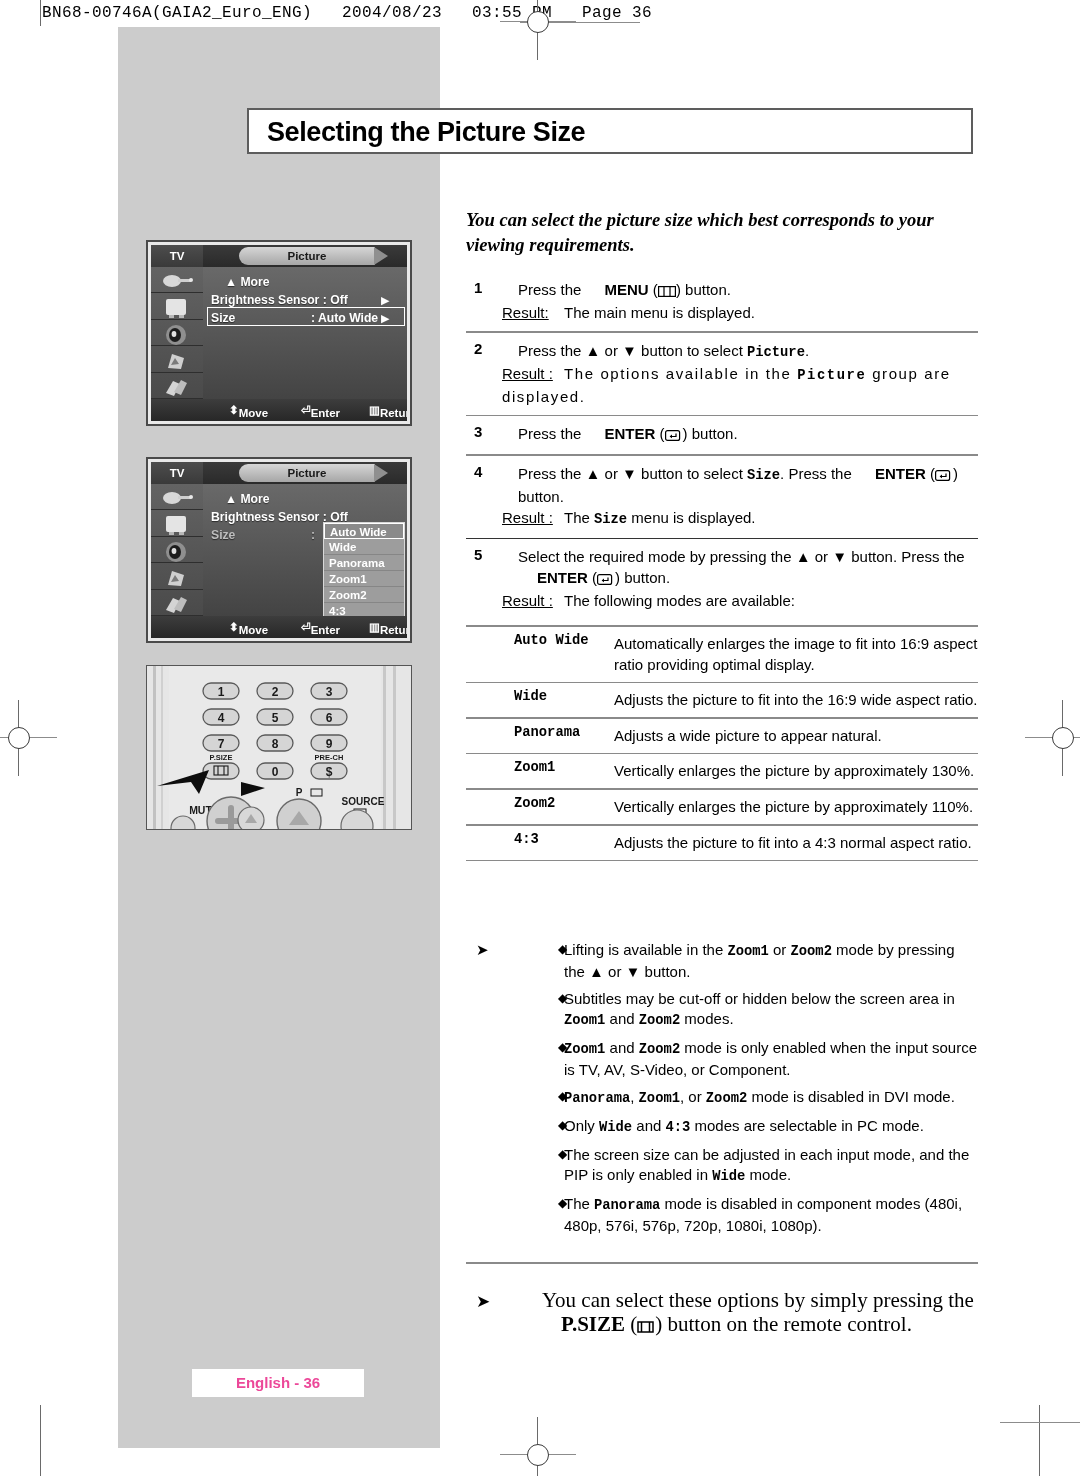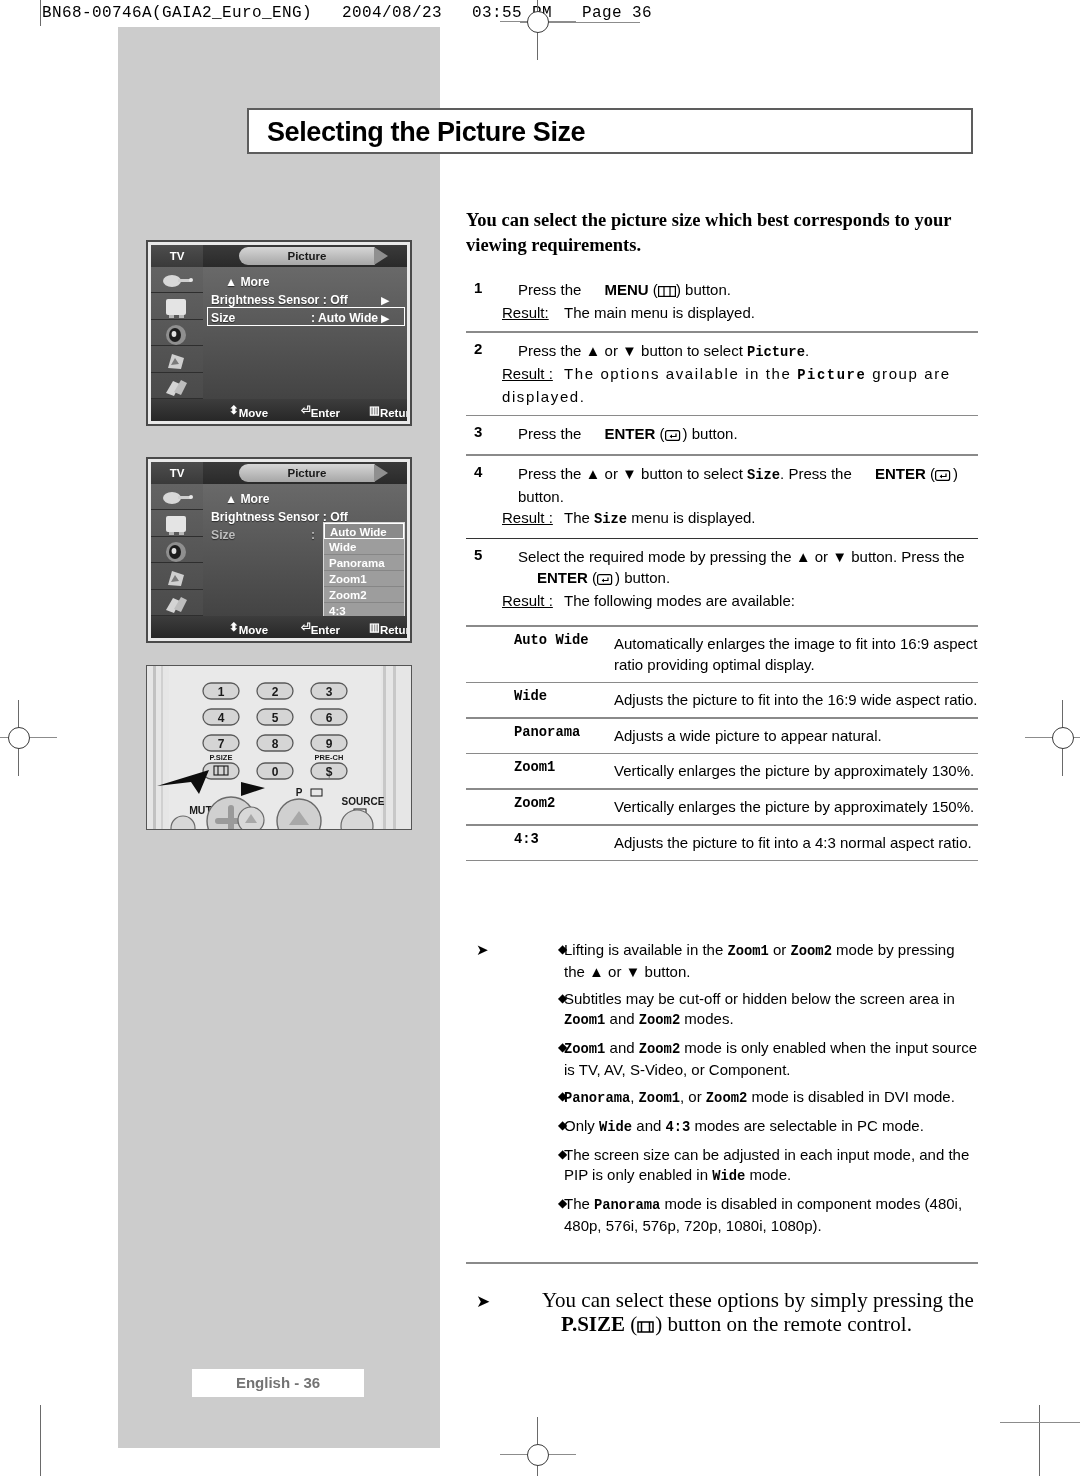--- a/index.html
+++ b/index.html
@@ -85,20 +85,21 @@
     letter-spacing: -0.4px;
     color: #000;
   }
 
   
   .intro {
     position: absolute;
     left: 466px; top: 208px;
     width: 512px;
     font-family: "Liberation Serif", serif;
+    font-style: italic;
     font-weight: bold;
     font-size: 18.5px;
     line-height: 25px;
     color: #000;
   }
 
   
   .osd {
     position: absolute;
     width: 266px; height: 186px;
@@ -373,21 +374,21 @@
     font-size: 21px;
     line-height: 24px;
   }
 
   
   .footer-box {
     position: absolute;
     left: 192px; top: 1369px;
     width: 172px; height: 28px;
     background: #ffffff;
-    color: #737373;
+    color: #ec4899;
     font-size: 15px;
     font-weight: bold;
     text-align: center;
     line-height: 28px;
   }
 
   .ent-ico, .menu-ico, .psize-ico {
     display: inline-block;
     vertical-align: -2px;
   }
@@ -722,21 +723,21 @@
   <div class="rule"></div>
 
   <div class="mode-row">
     <div class="name">Zoom1</div>
     <div class="desc">Vertically enlarges the picture by approximately 130%.</div>
   </div>
   <div class="rule"></div>
 
   <div class="mode-row">
     <div class="name">Zoom2</div>
-    <div class="desc">Vertically enlarges the picture by approximately 150%.</div>
+    <div class="desc">Vertically enlarges the picture by approximately 110%.</div>
   </div>
   <div class="rule"></div>
 
   <div class="mode-row">
     <div class="name">4:3</div>
     <div class="desc">Adjusts the picture to fit into a 4:3 normal aspect ratio.</div>
   </div>
   <div class="rule"></div>
 </div>
 

